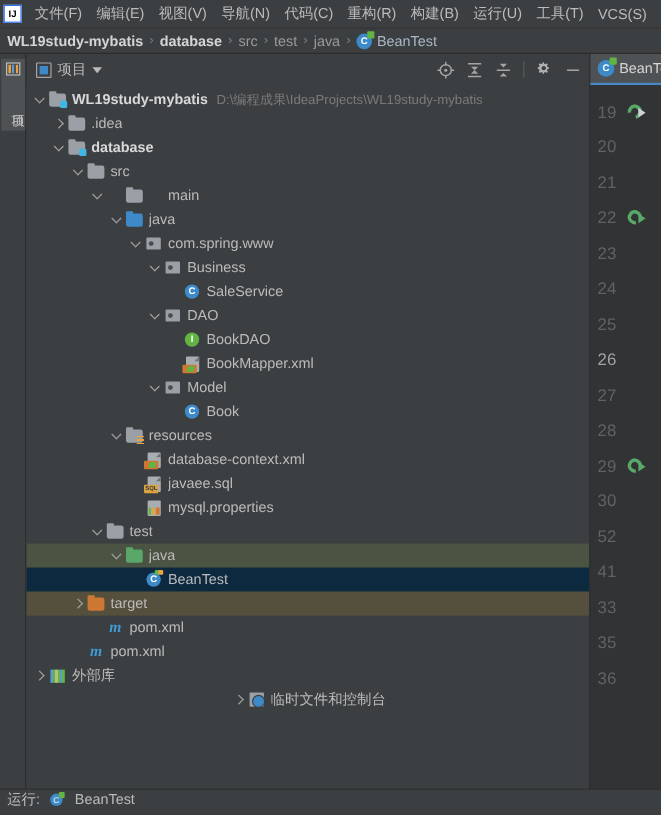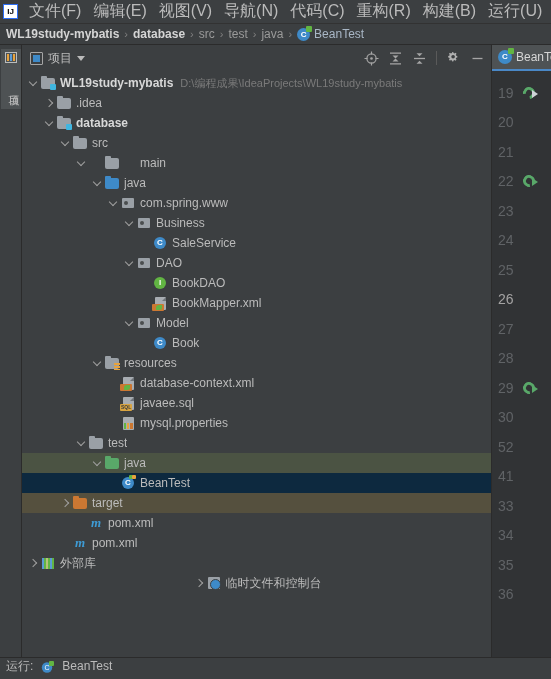--- a/index.html
+++ b/index.html
@@ -17,21 +17,21 @@
   .ij-logo{
     width:15px; height:15px; margin-right:5px; flex:none;
     background:#fff; border:1px solid #2d6ef5; position:relative;
   }
   .ij-logo::after{
     content:"IJ"; position:absolute; inset:0; color:#000;
     font-size:8px; font-weight:bold; line-height:13px; text-align:center;
     font-family:"Liberation Sans", sans-serif;
   }
   .menu-item{
-    color:#bbbbbb; font-size:16px; padding:2px 6px; white-space:nowrap;
+    color:#bbbbbb; font-size:12px; padding:2px 6px; white-space:nowrap;
     cursor:default;
   }
   
   .breadcrumb{
     height:21px; background:#3c3f41; display:flex; align-items:center;
     padding-left:6px; gap:0px; border-bottom:1px solid #2b2b2b;
   }
   .crumb{ font-size:12px; color:#a9b7c6; white-space:nowrap; }
   .crumb.bold{ font-weight:bold; color:#d5d5d5; }
   .crumb.dim{ color:#9a9a9a; }
@@ -578,23 +578,20 @@
         <div class="gline">
           <span class="gnum">52</span>
         </div>
         <div class="gline">
           <span class="gnum">41</span>
         </div>
         <div class="gline">
           <span class="gnum">33</span>
         </div>
         <div class="gline">
-          <span class="gnum">34</span>
-        </div>
-        <div class="gline">
           <span class="gnum">35</span>
         </div>
         <div class="gline">
           <span class="gnum">36</span>
         </div>
       </div>
   </div>
 </div>
 
 <div class="statusbar">

